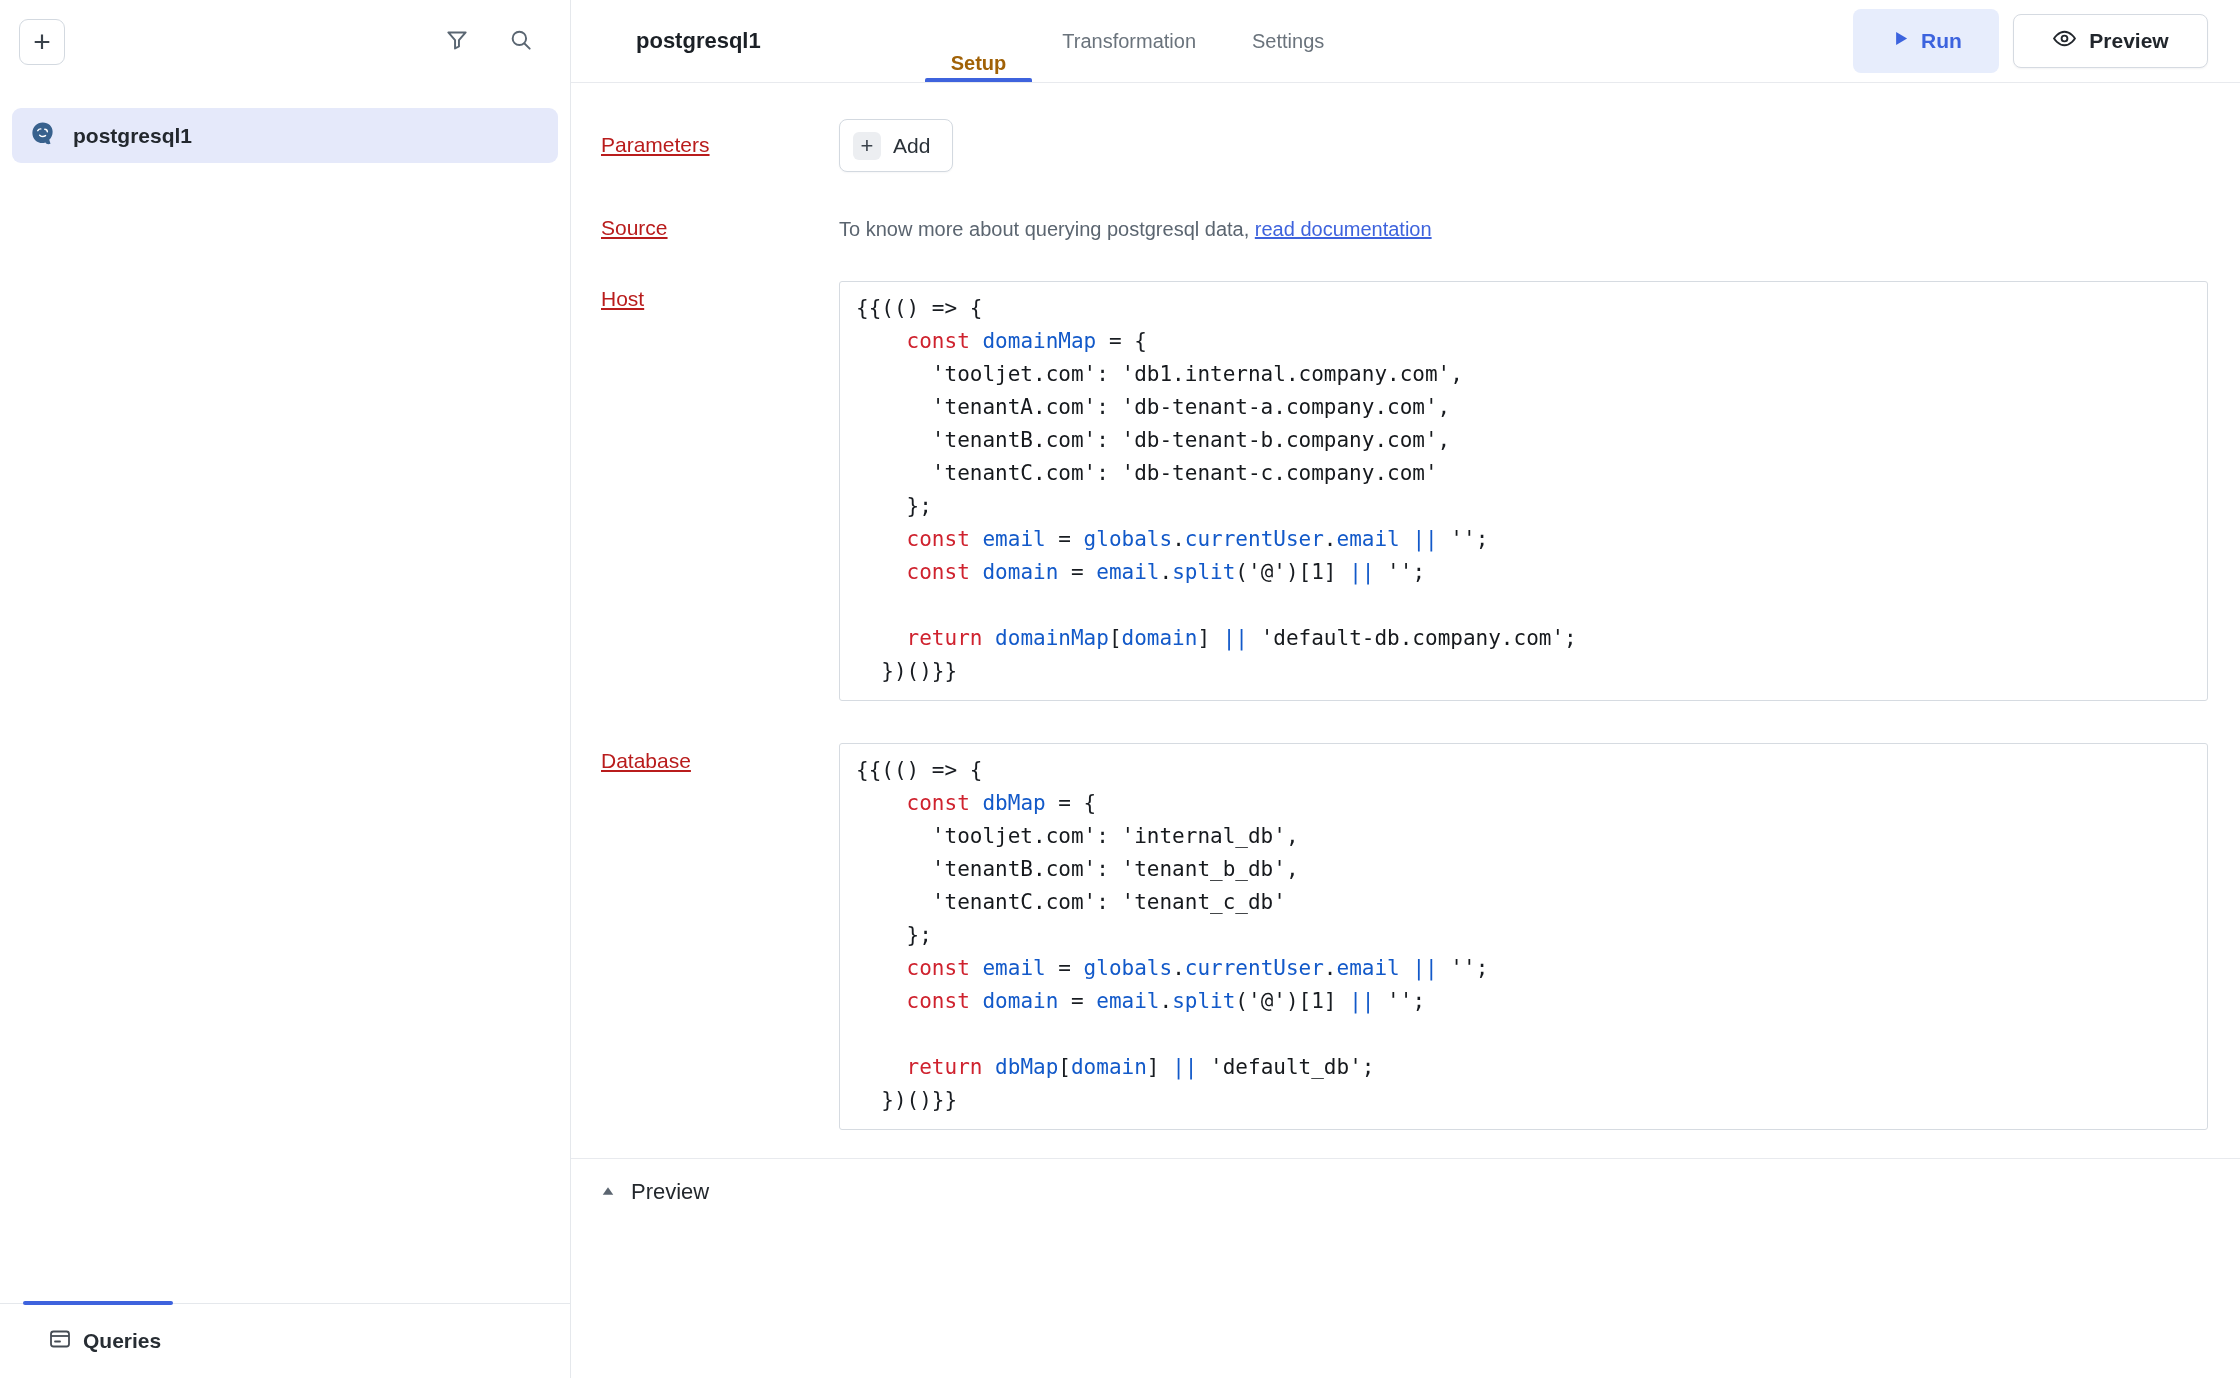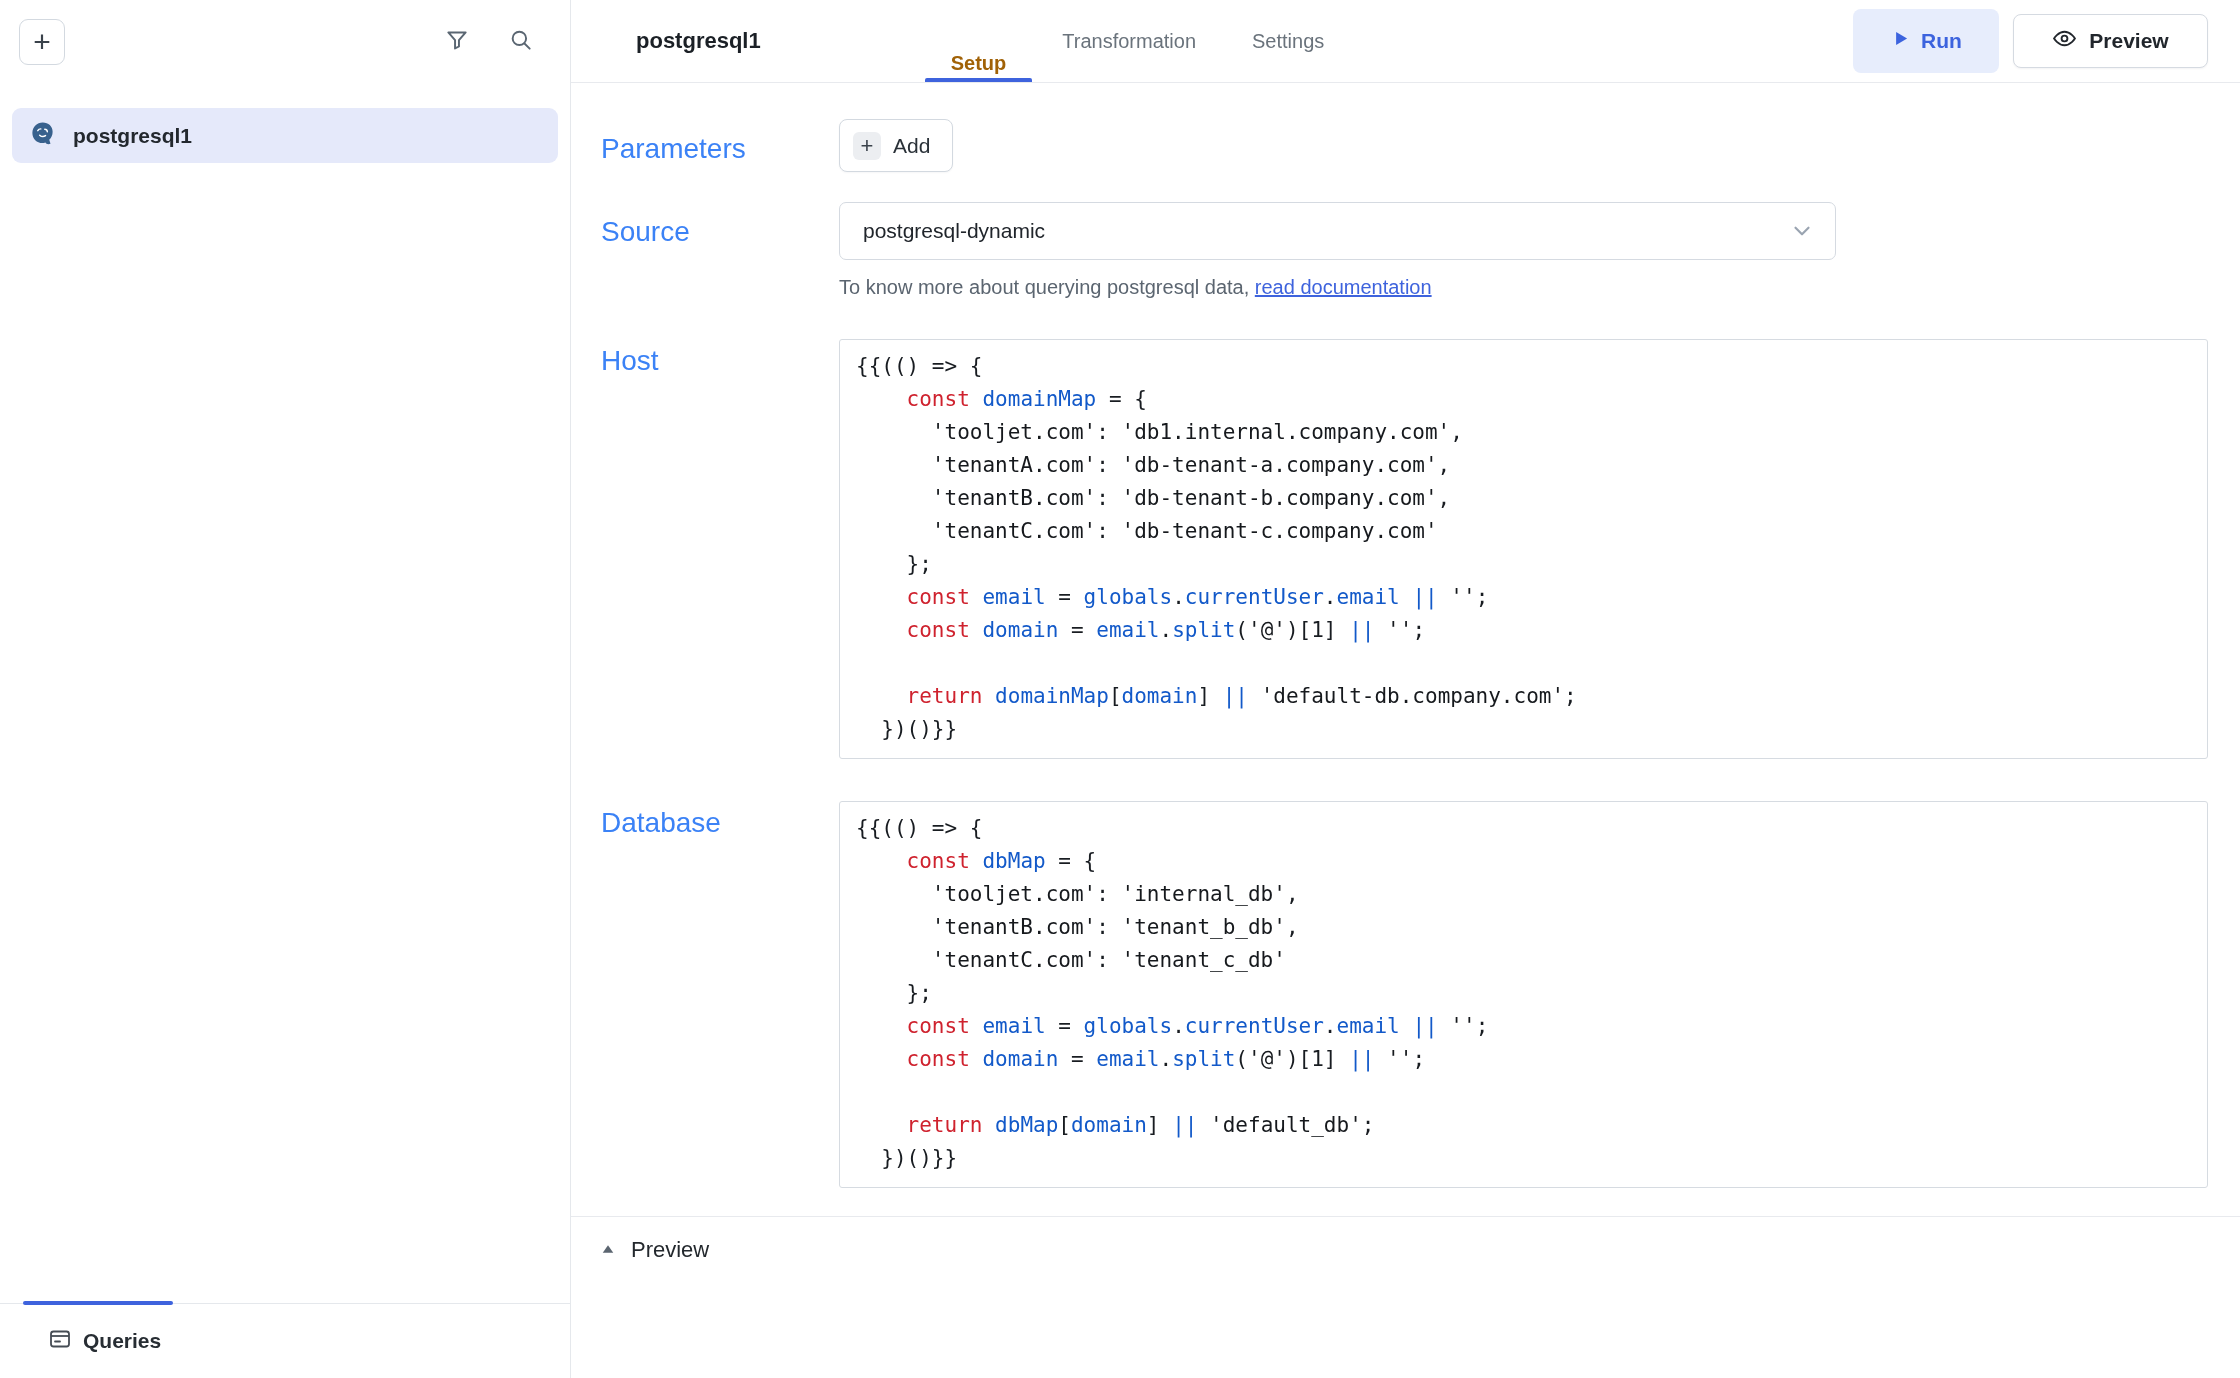--- a/index.html
+++ b/index.html
@@ -37,21 +37,21 @@
   .tab.active { color:#a16207; font-weight:700;margin-top:44px; }
   .tab.active::after { content:""; position:absolute; left:-26px; right:-26px; bottom:0; height:4px; background:#3e63dd; border-radius:2px 2px 0 0; }
   .header-actions { margin-left:auto; display:flex; align-items:center; gap:14px; }
   .btn-run { display:flex; align-items:center; justify-content:center; gap:10px; width:146px; height:64px; border:none; border-radius:8px; background:#e7edfc; color:#3c63de; font-size:21px; font-weight:600; cursor:pointer; font-family:inherit; }
   .btn-run svg { width:21px; height:21px; }
   .btn-preview { display:flex; align-items:center; justify-content:center; gap:12px; width:195px; height:54px; border:1px solid #d5dae1; border-radius:8px; background:#fff; color:#21262c; font-size:21px; font-weight:600; cursor:pointer; box-shadow:0 1px 2px rgba(16,24,40,.05); font-family:inherit; }
   .btn-preview svg { width:25px; height:25px; }
 
   .form { padding:36px 32px 0 30px; }
   .form-row { display:flex; }
-  .form-label { width:238px; min-width:238px; font-size:28px; color:#3b82f6; font-weight:500; padding-top:14px; }
+  .form-label { width:238px; min-width:238px; font-size:21px; color:#b91c1c; font-weight:500; padding-top:14px;text-decoration:underline; }
   .form-label.top { padding-top:6px; }
   .form-field { flex:1; min-width:0; }
 
   .row-parameters { margin-bottom:30px; }
   .btn-add { display:flex; align-items:center; gap:12px; height:53px; padding:0 22px 0 13px; border:1px solid #d3d9e0; border-radius:8px; background:#fff; font-size:21px; font-weight:500; color:#2a3138; cursor:pointer; box-shadow:0 1px 2px rgba(16,24,40,.04); font-family:inherit; }
   .plus-chip { width:28px; height:28px; border-radius:6px; background:#eceef1; display:flex; align-items:center; justify-content:center; font-size:22px; color:#3a424b; line-height:1; }
 
   .row-source { margin-bottom:40px; }
   .select { position:relative; width:997px; height:58px; border:1px solid #d5dae1; border-radius:7px; background:#fff; display:flex; align-items:center; padding:0 60px 0 23px; cursor:pointer; }
   .select-value { font-size:21px; color:#20252b; }
@@ -167,28 +167,20 @@
           <button class="btn-add">
             <span class="plus-chip">+</span>
             <span>Add</span>
           </button>
         </div>
       </div>
 
       <div class="form-row row-source">
         <div class="form-label">Source</div>
         <div class="form-field">
-          <div class="select">
-            <span class="select-value">postgresql-dynamic</span>
-            <span class="chev">
-              <svg viewBox="0 0 24 24" fill="none" stroke="#9aa4b1" stroke-width="2" stroke-linecap="round" stroke-linejoin="round" width="26" height="26">
-                <path d="M6 9l6 6 6-6"></path>
-              </svg>
-            </span>
-          </div>
           <div class="help-text"><span>To know more about querying postgresql data, </span><a>read documentation</a></div>
         </div>
       </div>
 
       <div class="form-row row-host">
         <div class="form-label top">Host</div>
         <div class="form-field">
           <div class="code-box">
               <div class="code-line"><span class="tok-p">{{(() =&gt; {</span></div>
               <div class="code-line"><span class="tok-p">    </span><span class="tok-k">const</span><span class="tok-p"> </span><span class="tok-v">domainMap</span><span class="tok-p"> = {</span></div>

